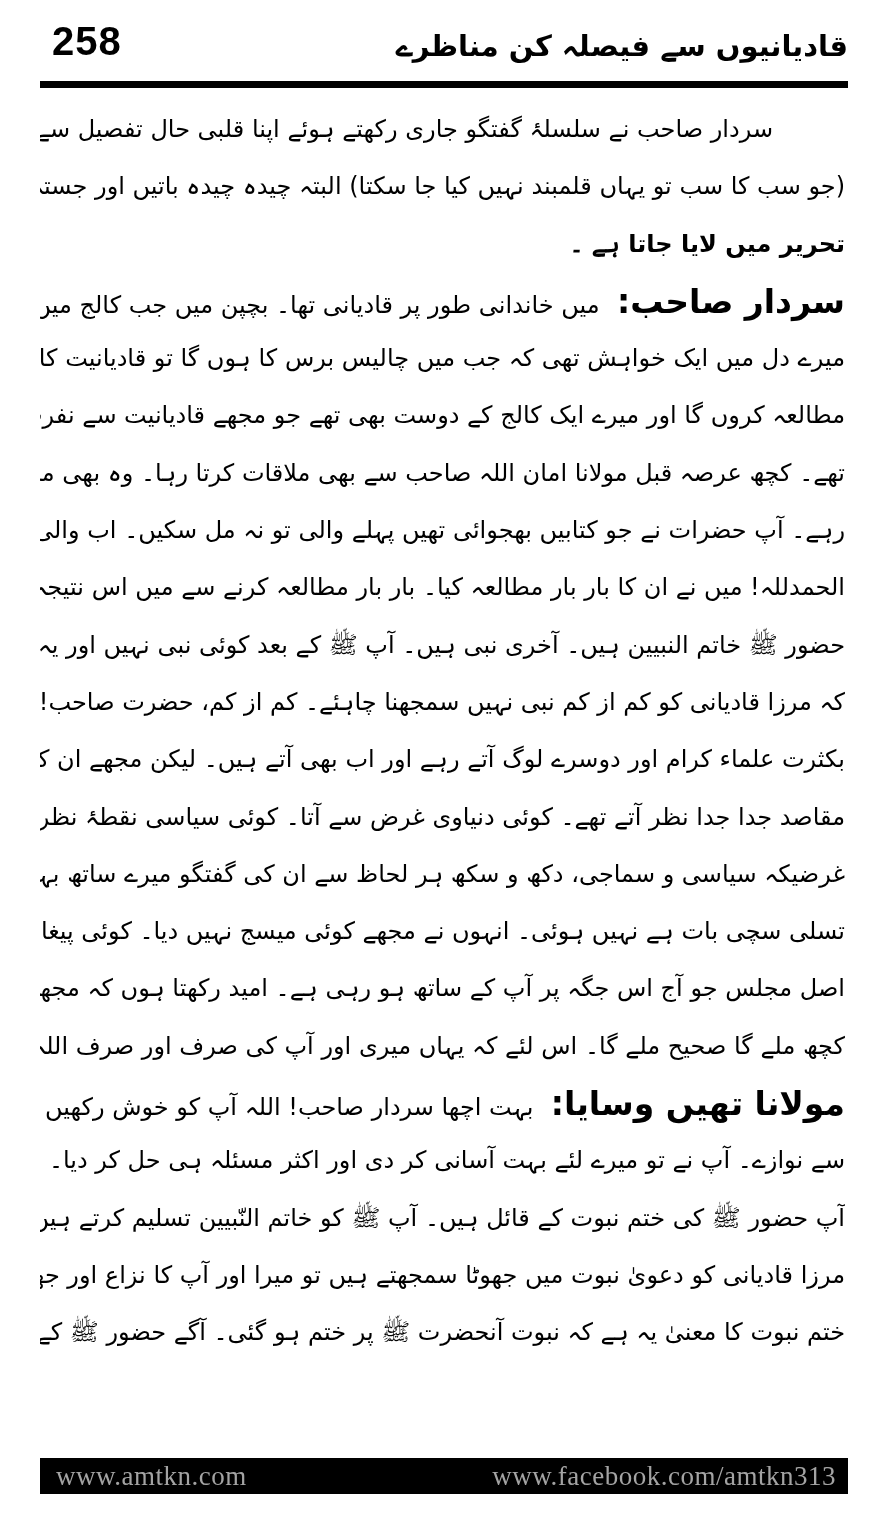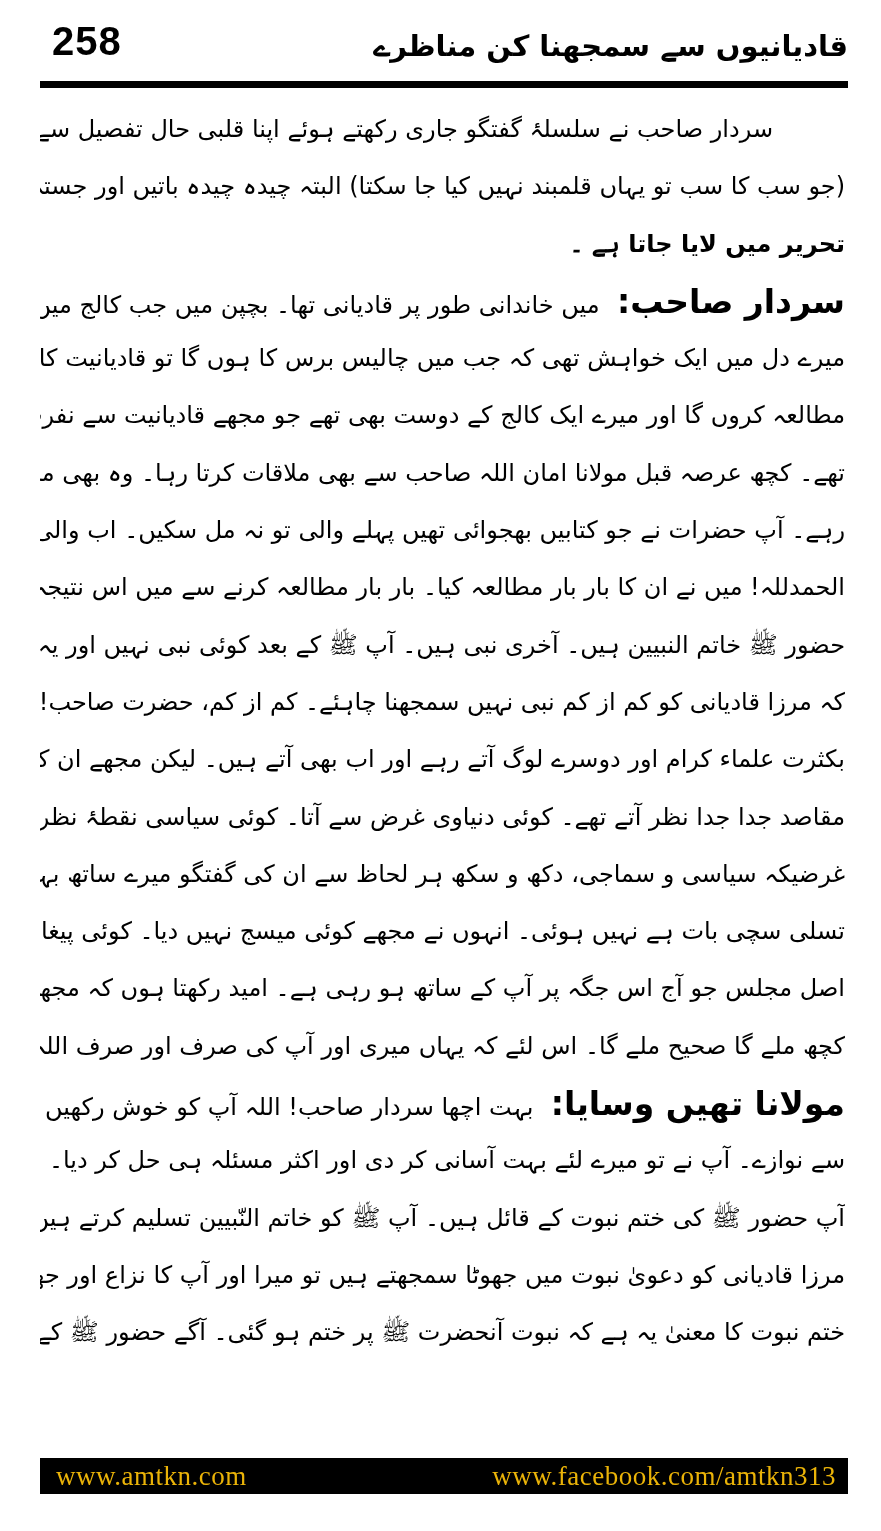--- a/index.html
+++ b/index.html
@@ -38,21 +38,21 @@
   }
   .footer-url{white-space:nowrap;letter-spacing:0.5px;line-height:36px;}
 </style>
 </head>
 <body>
 
 <div class="page" style="background: rgb(255, 255, 255); color: rgb(0, 0, 0);">
 
   <div class="header">
     <div class="page-number">258</div>
-    <div class="page-title">قادیانیوں سے سمجھنا کن مناظرے</div>
+    <div class="page-title">قادیانیوں سے فیصلہ کن مناظرے</div>
   </div>
 
   <div class="header-rule" style="background: rgb(0, 0, 0);"></div>
 
   <div class="body-text">
       <div class="text-line" style="padding-right: 72px;">سردار صاحب نے سلسلۂ گفتگو جاری رکھتے ہوئے اپنا قلبی حال تفصیل سے سنایا</div>
       <div class="text-line">(جو سب کا سب تو یہاں قلمبند نہیں کیا جا سکتا) البتہ چیدہ چیدہ باتیں اور جستہ جستہ حال معرض</div>
       <div class="text-line center">تحریر میں لایا جاتا ہے ۔</div>
       <div class="text-line"><span class="speaker">سردار صاحب: </span>میں خاندانی طور پر قادیانی تھا۔ بچپن میں جب کالج میں پڑھتا تھا تو</div>
       <div class="text-line">میرے دل میں ایک خواہش تھی کہ جب میں چالیس برس کا ہوں گا تو قادیانیت کا تفصیلی</div>
@@ -68,18 +68,18 @@
       <div class="text-line">تسلی سچی بات ہے نہیں ہوئی۔ انہوں نے مجھے کوئی میسج نہیں دیا۔ کوئی پیغام نہیں دیا۔ یہ ہے</div>
       <div class="text-line">اصل مجلس جو آج اس جگہ پر آپ کے ساتھ ہو رہی ہے۔ امید رکھتا ہوں کہ مجھے یہاں سے جو</div>
       <div class="text-line">کچھ ملے گا صحیح ملے گا۔ اس لئے کہ یہاں میری اور آپ کی صرف اور صرف اللہ کی رضا کے</div>
       <div class="text-line"><span class="speaker">مولانا تھیں وسایا: </span>بہت اچھا سردار صاحب! اللہ آپ کو خوش رکھیں اور اللہ آپ کو عزتوں</div>
       <div class="text-line">سے نوازے۔ آپ نے تو میرے لئے بہت آسانی کر دی اور اکثر مسئلہ ہی حل کر دیا۔ اگر</div>
       <div class="text-line">آپ حضور ﷺ کی ختم نبوت کے قائل ہیں۔ آپ ﷺ کو خاتم النّبیین تسلیم کرتے ہیں اور</div>
       <div class="text-line">مرزا قادیانی کو دعویٰ نبوت میں جھوٹا سمجھتے ہیں تو میرا اور آپ کا نزاع اور جھگڑا ہی ختم۔ کیونکہ</div>
       <div class="text-line">ختم نبوت کا معنیٰ یہ ہے کہ نبوت آنحضرت ﷺ پر ختم ہو گئی۔ آگے حضور ﷺ کے بعد نبوت کا</div>
     </div>
 
-  <div class="footer-bar" style="background: rgb(0, 0, 0); color: #eab308;">
+  <div class="footer-bar" style="background: rgb(0, 0, 0); color: #a3a3a3;">
     <span class="footer-url">www.amtkn.com</span>
     <span class="footer-url">www.facebook.com/amtkn313</span>
   </div>
 
 </div>
 
 </body></html>

